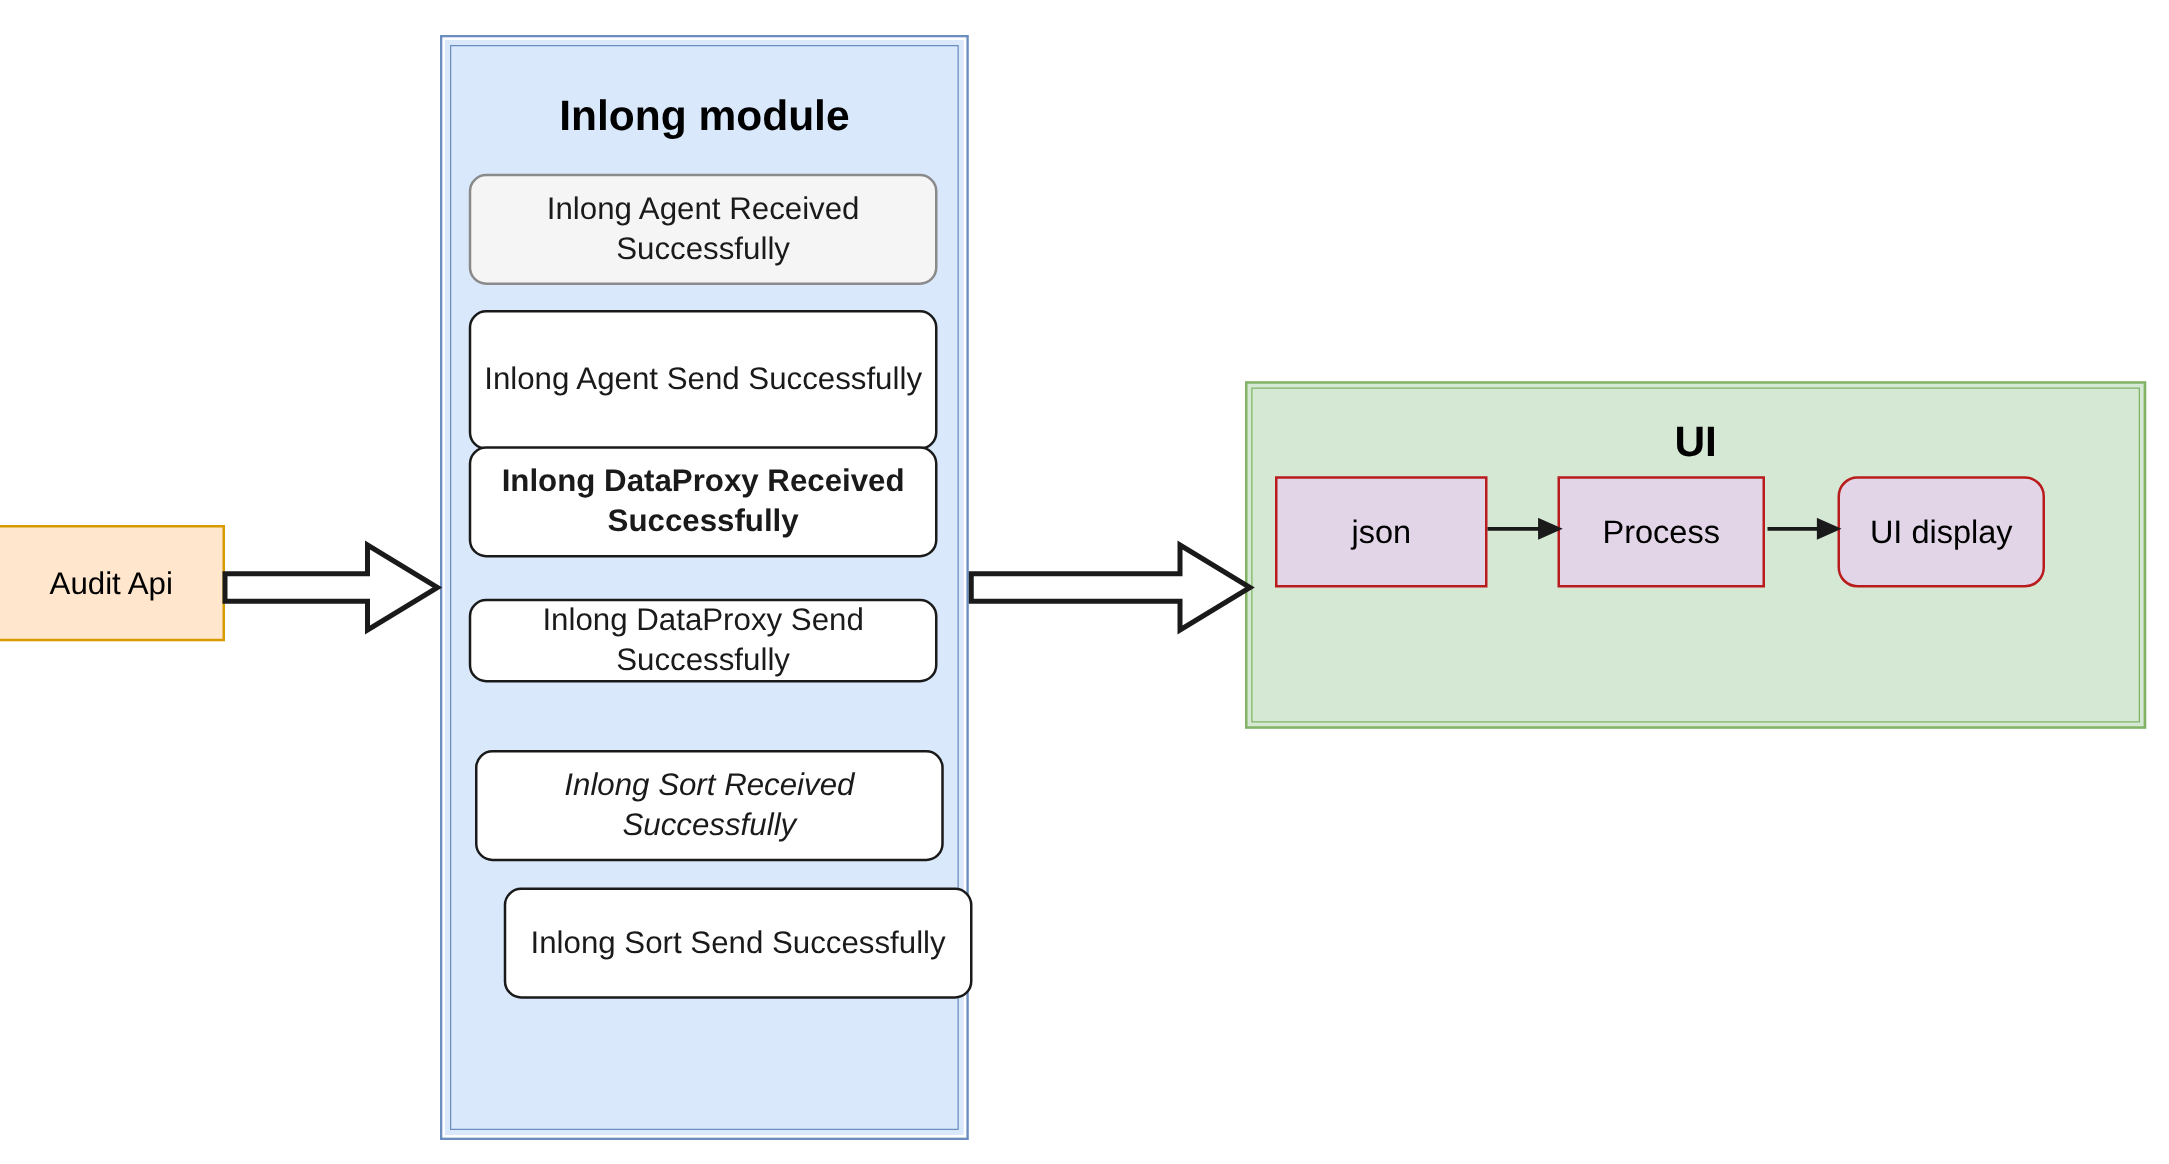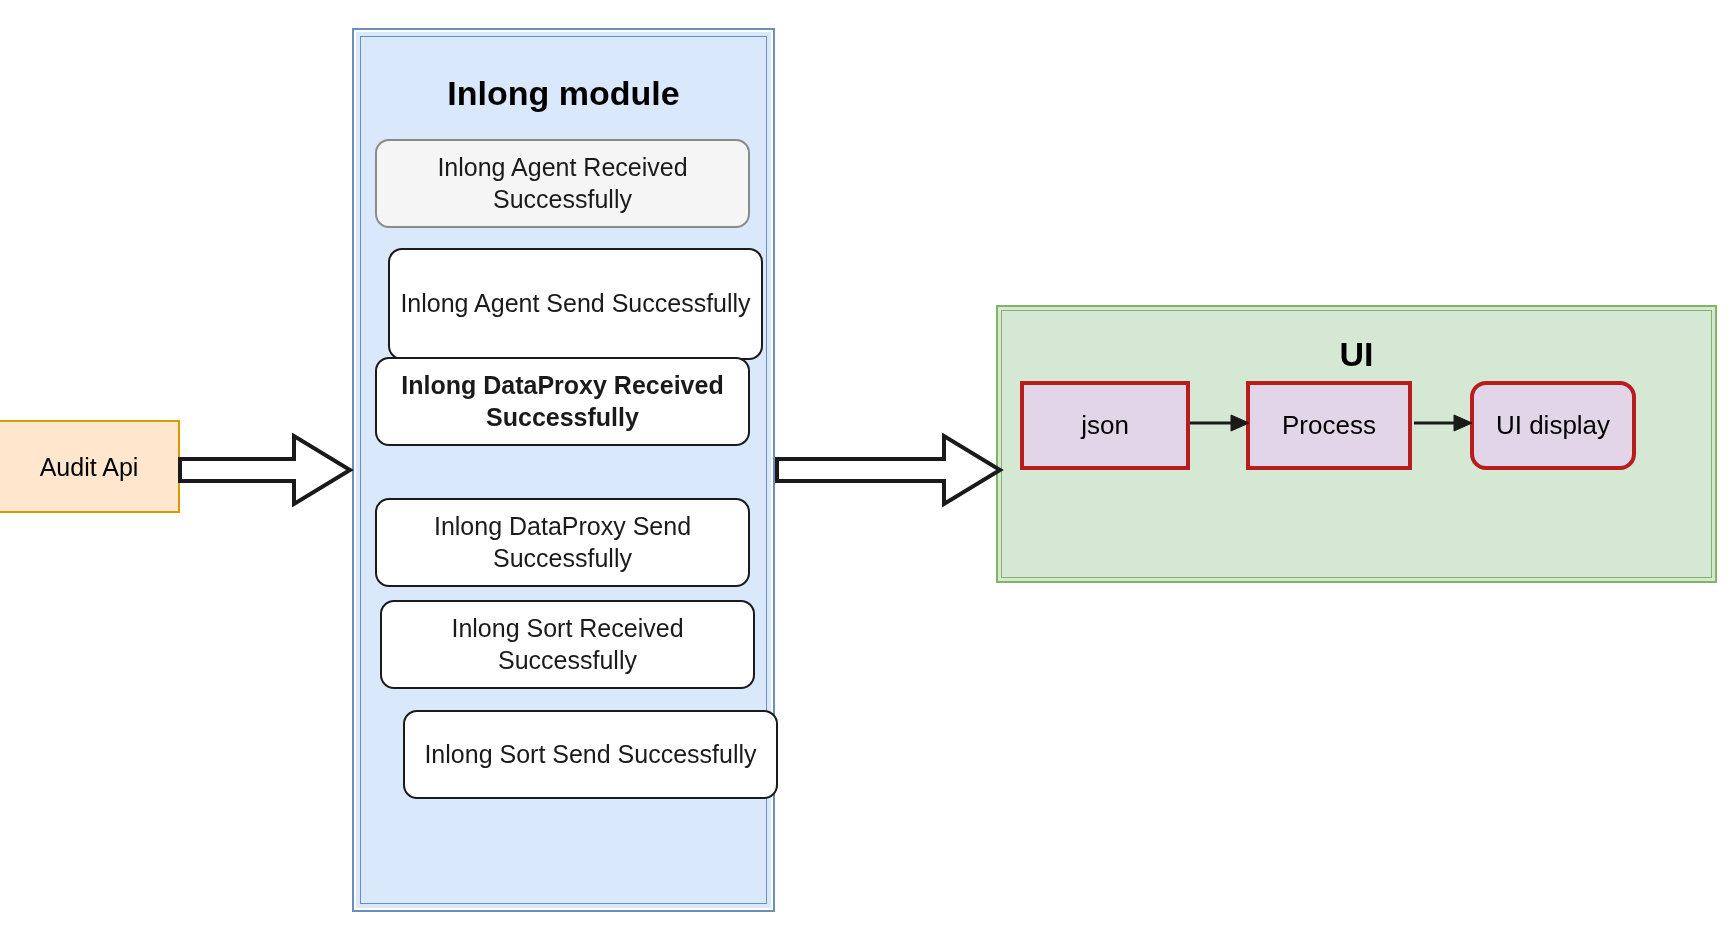--- a/index.html
+++ b/index.html
@@ -79,21 +79,21 @@
   }
   #ui-title{
     position:absolute;left:0;top:28px;width:100%;
     text-align:center;font-size:34px;font-weight:bold;color:#000000;
   }
   .ui-node{
     position:absolute;
     box-sizing:border-box;
     display:flex;align-items:center;justify-content:center;
     background:#e1d5e7;
-    border:4px solid #b91c1c;
+    border:2px solid #b91c1c;
     font-size:26px;
     color:#000000;
     text-align:right;
   }
   .ui-node.rounded{border-radius:16px;}
 
   
   #arrows{position:absolute;left:0;top:0;width:1735px;height:931px;pointer-events:none;}
 </style>
 </head>
@@ -105,33 +105,33 @@
     <span>Audit Api</span>
   </div>
 
   <div id="audit-module-panel">
     <div id="audit-module-title">Inlong module</div>
 
     <div class="audit-item gray" style="left:21px;top:109px;width:375px;height:89px;">
       <span>Inlong Agent Received Successfully</span>
     </div>
 
-    <div class="audit-item white" style="left:34px;top:218px;width:375px;height:112px;">
+    <div class="audit-item white" style="left:21px;top:218px;width:375px;height:112px;">
       <span>Inlong Agent Send Successfully</span>
     </div>
 
     <div class="audit-item white" style="left:21px;top:327px;width:375px;height:89px;font-weight:bold;">
       <span>Inlong DataProxy Received Successfully</span>
     </div>
 
-    <div class="audit-item white" style="left:21px;top:449px;width:375px;height:89px;margin-top:19px;">
+    <div class="audit-item white" style="left:21px;top:449px;width:375px;height:67px;">
       <span>Inlong DataProxy Send Successfully</span>
     </div>
 
-    <div class="audit-item white" style="left:26px;top:570px;width:375px;height:89px;">
+    <div class="audit-item white" style="left:26px;top:570px;width:375px;height:89px;font-style:italic;">
       <span>Inlong Sort Received Successfully</span>
     </div>
 
     <div class="audit-item white" style="left:26px;top:680px;width:375px;height:89px;margin-left:23px;">
       <span>Inlong Sort Send Successfully</span>
     </div>
   </div>
 
   <div id="ui-panel">
     <div id="ui-title">UI</div>

